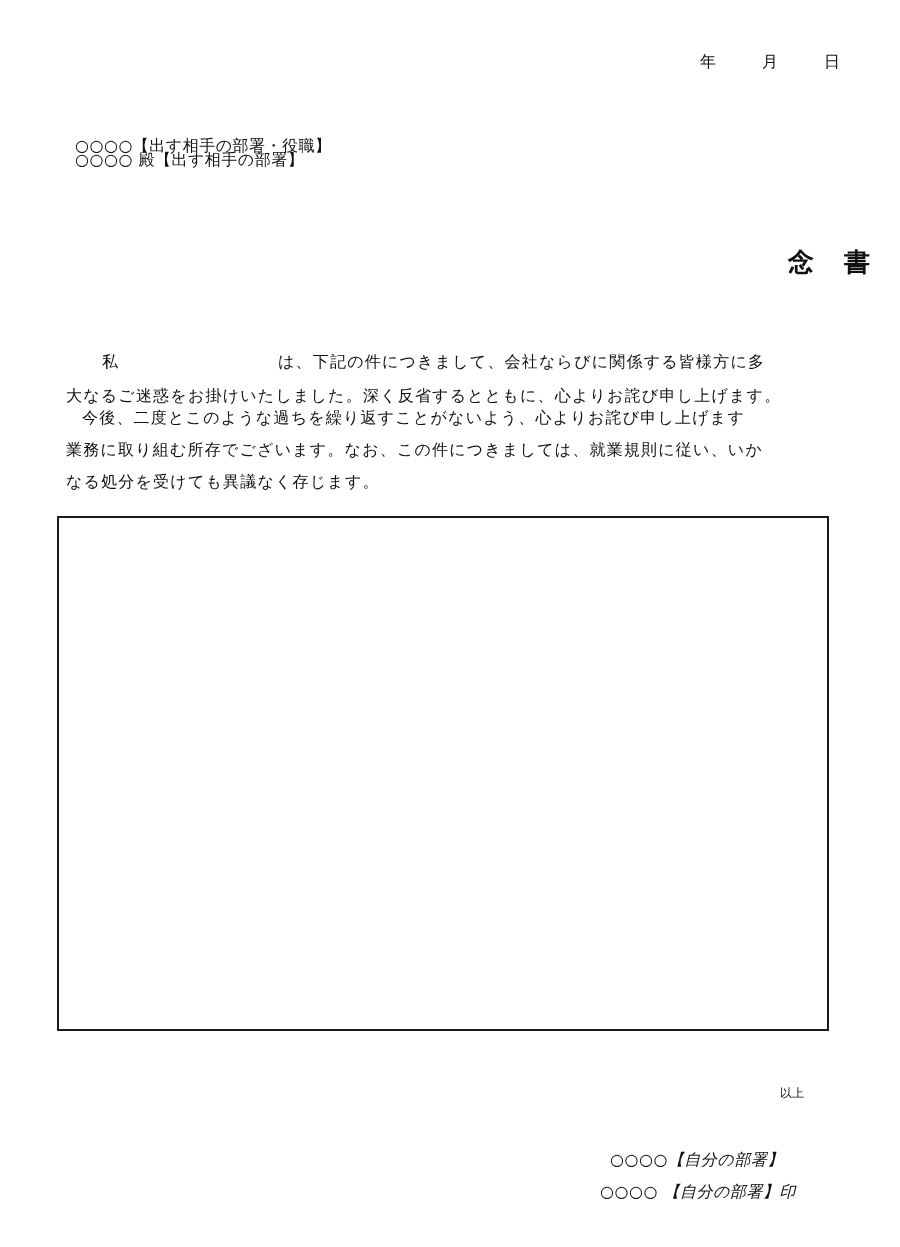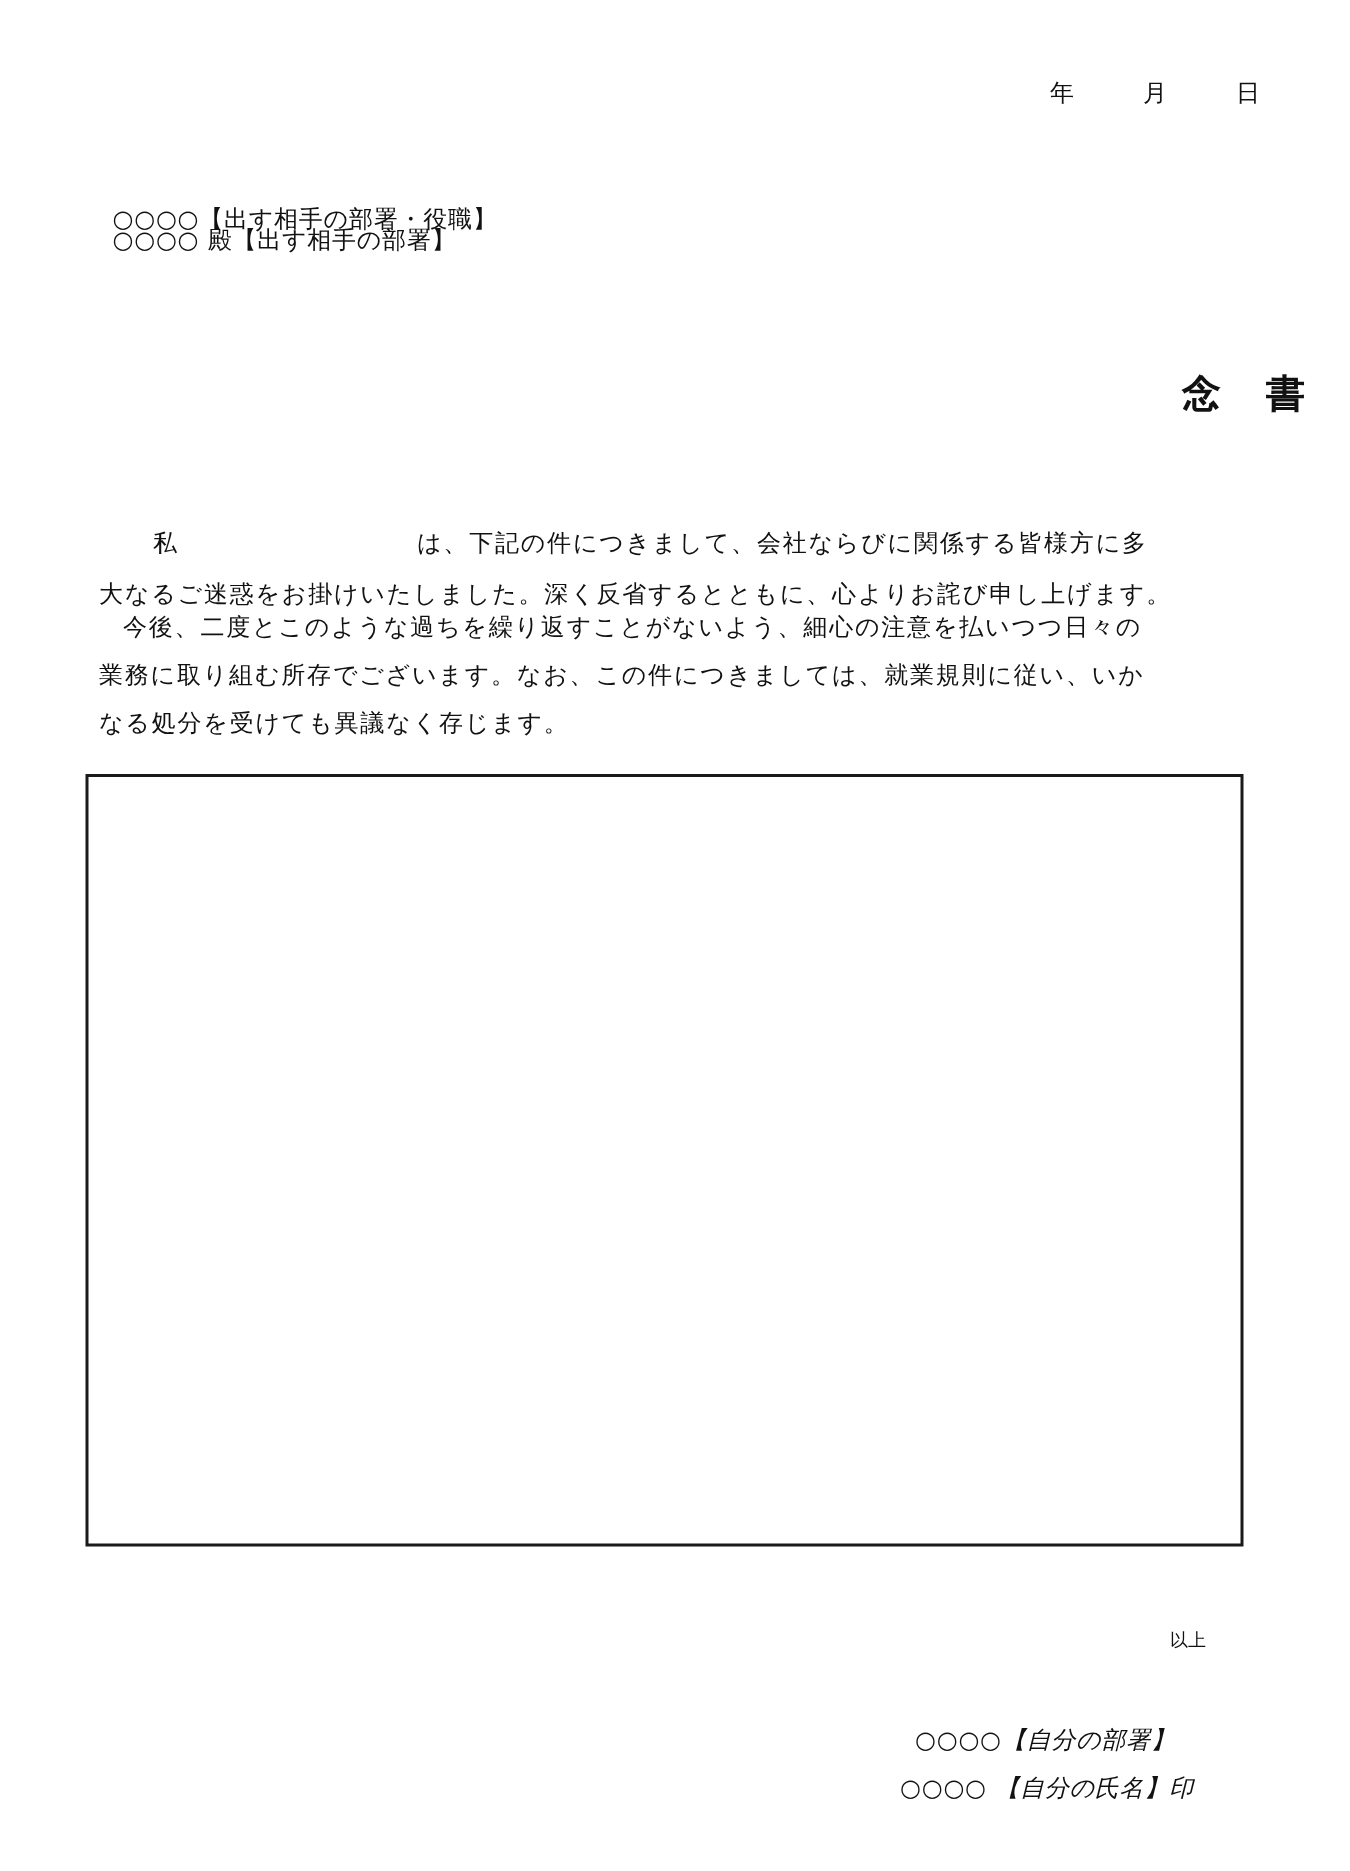--- a/index.html
+++ b/index.html
@@ -88,24 +88,24 @@
 
 <div class="abs addressee line1">○○○○【出す相手の部署・役職】</div>
 <div class="abs addressee line2">○○○○ 殿【出す相手の部署】</div>
 
 <div class="abs title">念書</div>
 
 <div class="abs body-text bl1">
   <span class="watashi">私</span><span>は、下記の件につきまして、会社ならびに関係する皆様方に多</span>
 </div>
 <div class="abs body-text bl2">大なるご迷惑をお掛けいたしました。深く反省するとともに、心よりお詫び申し上げます。</div>
-<div class="abs body-text bl3 indent">今後、二度とこのような過ちを繰り返すことがないよう、細心の注意を払いつつ日々の</div>
+<div class="abs body-text bl3 indent">今後、二度とこのような過ちを繰り返すことがないよう、心よりお詫び申し上げます</div>
 <div class="abs body-text bl4">業務に取り組む所存でございます。なお、この件につきましては、就業規則に従い、いか</div>
 <div class="abs body-text bl5">なる処分を受けても異議なく存じます。</div>
 
 <div class="abs detail-box">
   <span></span>
 </div>
 
 <div class="abs closing">以上</div>
 
 <div class="abs sender line1">○○○○【自分の部署】</div>
-<div class="abs sender line2">○○○○ 【自分の氏名】印</div>
+<div class="abs sender line2">○○○○ 【自分の部署】印</div>
 
 </body></html>

